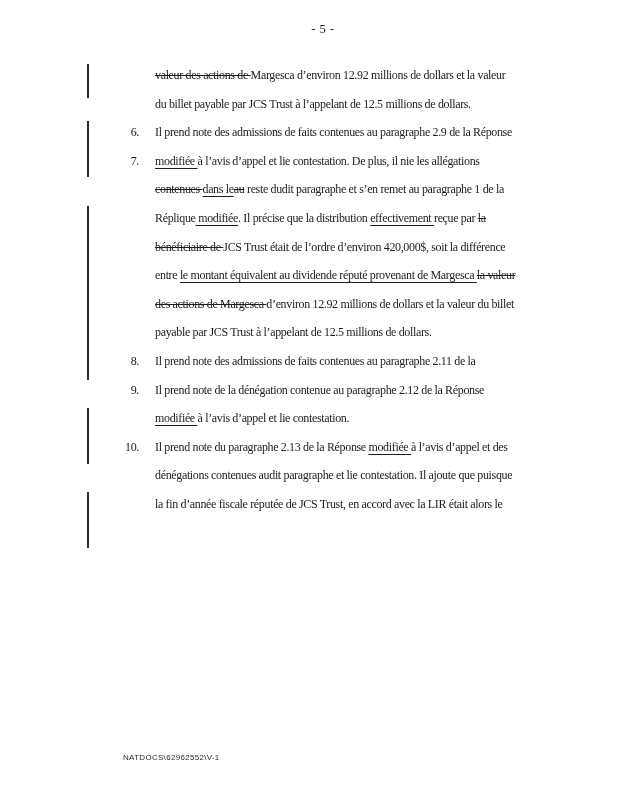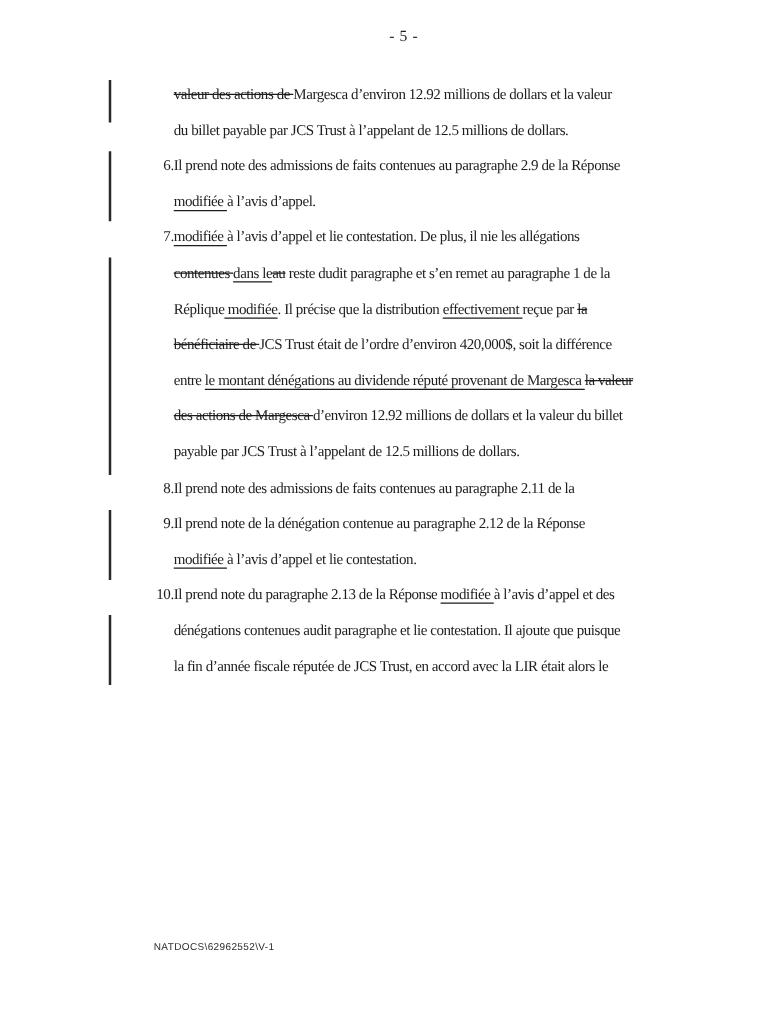--- a/index.html
+++ b/index.html
@@ -14,21 +14,21 @@
   .pageno {
     position:absolute; top:22px; left:123px; width:400px;
     text-align:center; font-size:12.5px; letter-spacing:0.5px;
   }
   .content {
     position:absolute; top:61px; left:123px; width:470px;
     font-size:12px; line-height:28.6px; letter-spacing:-0.35px;
   }
   .para { display:flex; margin:0; }
   .num  { flex:0 0 16px; text-align:right; white-space:nowrap; }
-  .lines{ flex:1; min-width:0; }
+  .lines{ margin-left:16px; flex:1; min-width:0; }
   .line { white-space:nowrap; height:28.6px; }
   .seg  { }
   .strike {
     text-decoration:line-through;
     text-decoration-thickness:1px;
   }
   .ins {
     text-decoration:underline;
     text-decoration-thickness:1px;
     text-underline-offset:3px;
@@ -63,31 +63,30 @@
         <span class="num"></span>
         <div class="lines">
           <div class="line"><span class="seg strike">valeur des actions de </span><span class="seg">Margesca d’environ 12.92 millions de dollars et la valeur</span></div>
           <div class="line"><span class="seg">du billet payable par JCS Trust à l’appelant de 12.5 millions de dollars.</span></div>
         </div>
       </div>
       <div class="para">
         <span class="num">6.</span>
         <div class="lines">
           <div class="line"><span class="seg">Il prend note des admissions de faits contenues au paragraphe 2.9 de la Réponse</span></div>
-          <div class="line"><span class="seg ins">modifiée </span><span class="seg">à l’avis d’appel.</span></div>
         </div>
       </div>
       <div class="para">
         <span class="num">7.</span>
         <div class="lines">
           <div class="line"><span class="seg ins">modifiée </span><span class="seg">à l’avis d’appel et lie contestation. De plus, il nie les allégations</span></div>
           <div class="line"><span class="seg strike">contenues </span><span class="seg ins">dans le</span><span class="seg strike">au</span><span class="seg"> reste dudit paragraphe et s’en remet au paragraphe 1 de la</span></div>
           <div class="line"><span class="seg">Réplique</span><span class="seg ins"> modifiée</span><span class="seg">. Il précise que la distribution </span><span class="seg ins">effectivement </span><span class="seg">reçue par </span><span class="seg strike">la</span></div>
           <div class="line"><span class="seg strike">bénéficiaire de </span><span class="seg">JCS Trust était de l’ordre d’environ 420,000$, soit la différence</span></div>
-          <div class="line"><span class="seg">entre </span><span class="seg ins">le montant dénégations au dividende réputé provenant de Margesca </span><span class="seg strike">la valeur</span></div>
+          <div class="line"><span class="seg">entre </span><span class="seg ins">le montant équivalent au dividende réputé provenant de Margesca </span><span class="seg strike">la valeur</span></div>
           <div class="line"><span class="seg strike">des actions de Margesca </span><span class="seg">d’environ 12.92 millions de dollars et la valeur du billet</span></div>
           <div class="line"><span class="seg">payable par JCS Trust à l’appelant de 12.5 millions de dollars.</span></div>
         </div>
       </div>
       <div class="para">
         <span class="num">8.</span>
         <div class="lines">
           <div class="line"><span class="seg">Il prend note des admissions de faits contenues au paragraphe 2.11 de la</span></div>
         </div>
       </div>

